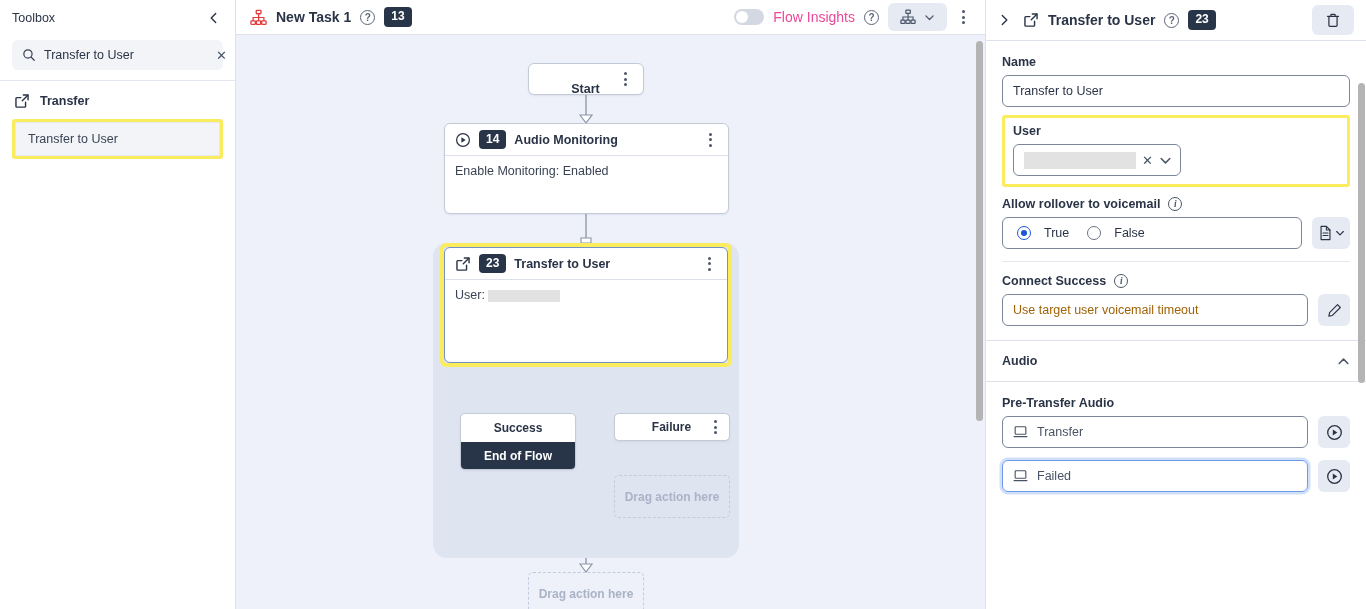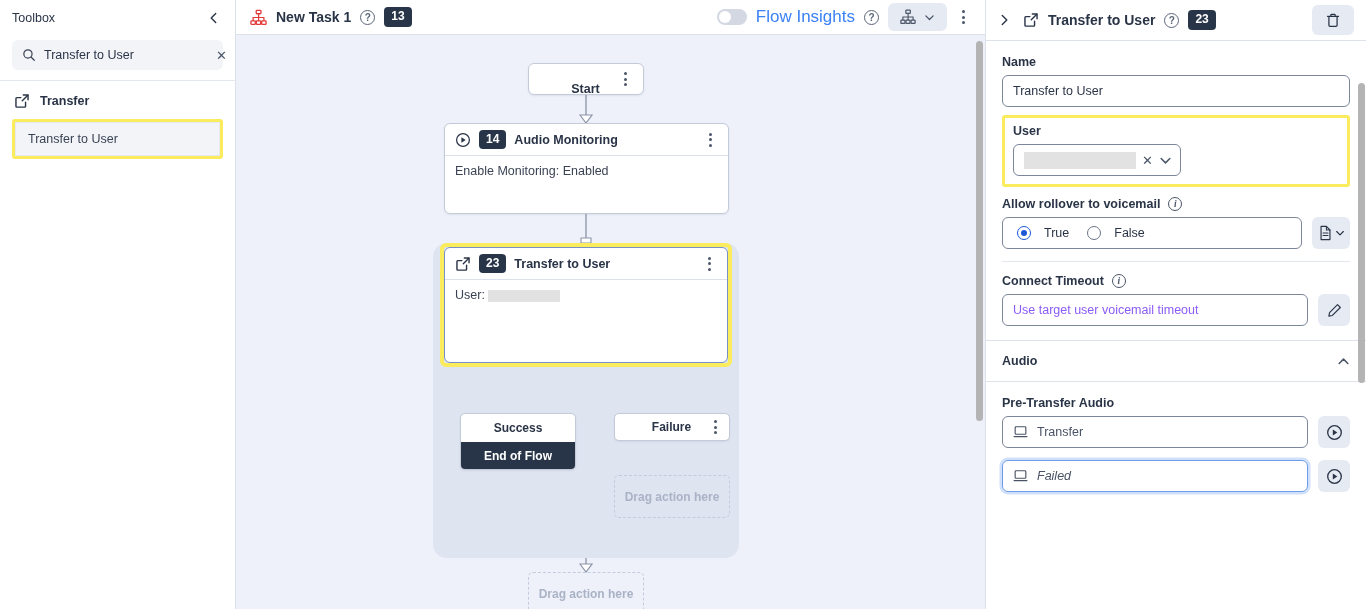--- a/index.html
+++ b/index.html
@@ -41,21 +41,21 @@
   .ct-title { font-size: 14px; font-weight: bold; color: #2a3447; }
   .badge { background: #283549; color: #fff; font-size: 12px; font-weight: bold;
            border-radius: 4px; padding: 3px 7px; line-height: 1.1; min-width: 26px; text-align: center; }
   .help { width: 15px; height: 15px; border-radius: 50%; border: 1.4px solid #5b6578; color: #5b6578;
           font-size: 10px; display: flex; align-items: center; justify-content: center; cursor: pointer;
           font-weight: bold; flex: none; }
   .ct-spacer { flex: 1; }
   .toggle { width: 30px; height: 16px; border-radius: 9px; background: #d3d8e2; position: relative; cursor: pointer; flex: none; }
   .toggle::after { content:""; position: absolute; left: 2px; top: 2px; width: 12px; height: 12px;
                    border-radius: 50%; background: #fff; }
-  .ct-ins-label { font-size: 17px; color: #3b82f6; }
+  .ct-ins-label { font-size: 14px; color: #ec4899; }
   .ct-viewbtn { background: #e6eaf3; border-radius: 6px; height: 28px; display: flex; align-items: center;
                 gap: 8px; padding: 0 12px; cursor: pointer; }
   .kebab { display: flex; flex-direction: column; gap: 2.5px; padding: 4px 6px; cursor: pointer; }
   .kebab i { width: 3px; height: 3px; border-radius: 50%; background: #4b5668; display: block; }
 
   .canvas { flex: 1; position: relative; overflow: hidden; }
 
   
   .node { position: absolute; background: #fff; border: 1px solid #c3cad8; border-radius: 6px; }
   .node-head { height: 32px; display: flex; align-items: center; gap: 8px; padding: 0 10px;
@@ -109,21 +109,21 @@
   .rp-body { flex: 1; overflow: hidden; position: relative; padding: 0 0 0 0; }
 
   .sec { padding: 14px 16px 10px 16px; }
   .fld-label { font-size: 12.5px; font-weight: bold; color: #2a3447; margin-bottom: 6px;
                display: flex; align-items: center; gap: 8px; }
   .info { width: 14px; height: 14px; border-radius: 50%; border: 1.3px solid #4b5668; color: #4b5668;
           font-size: 9.5px; display: flex; align-items: center; justify-content: center; font-weight: bold;
           font-style: italic; font-family: "Liberation Serif", serif; flex: none; }
   .inp { height: 32px; border: 1px solid #7b8698; border-radius: 6px; display: flex; align-items: center;
          padding: 0 10px; font-size: 12.5px; color: #2a3447; background: #fff; width: 100%; }
-  .inp.ph { color: #8b5cf6; }
+  .inp.ph { color: #a16207; }
   .row { display: flex; align-items: center; gap: 10px; }
   .sq-btn { width: 38px; height: 32px; background: #e6eaf3; border-radius: 6px; display: flex;
             align-items: center; justify-content: center; gap: 2px; cursor: pointer; flex: none; }
 
   .user-hl { border: 3px solid #fbec5d; border-radius: 3px; padding: 6px 8px 8px 8px; margin: 0 16px; }
   .user-inp { height: 32px; border: 1px solid #7b8698; border-radius: 6px; display: flex; align-items: center;
               padding: 0 8px 0 10px; background: #fff; gap: 6px; }
   .user-redact { width: 112px; height: 17px; background: #e2e2e2; flex: none; }
   .uclear { margin-left: auto; color: #4b5668; font-size: 13px; cursor: pointer; }
 
@@ -133,21 +133,21 @@
   .rc { width: 14px; height: 14px; border-radius: 50%; border: 1.6px solid #6b7586; display: block; flex: none; }
   .rc.on { border: 1.6px solid #1b57d6; position: relative; }
   .rc.on::after { content: ""; position: absolute; left: 2.6px; top: 2.6px; width: 6.2px; height: 6.2px;
                   border-radius: 50%; background: #1b57d6; }
   .hr { height: 1px; background: #e3e7ef; margin: 2px 16px 0 16px; }
   .audio-head { height: 42px; display: flex; align-items: center; padding: 0 16px; border-top: 1px solid #dde1ea;
                 border-bottom: 1px solid #dde1ea; cursor: pointer; }
   .audio-title { font-size: 12.5px; font-weight: bold; flex: 1; }
   .audio-inp { height: 32px; border: 1px solid #7b8698; border-radius: 6px; display: flex; align-items: center;
                gap: 9px; padding: 0 10px; flex: 1; font-size: 12.5px; color: #4a5365; }
-  .audio-inp.focus { border: 1.6px solid #6f9ae8; box-shadow: 0 0 0 2.5px #cfe0fb; font-style: italic; }
+  .audio-inp.focus { border: 1.6px solid #6f9ae8; box-shadow: 0 0 0 2.5px #cfe0fb; }
   .rp-scroll { position: absolute; right: 1px; top: 42px; width: 7px; height: 300px; background: #b4b4b4;
                border-radius: 4px; cursor: pointer; }
   svg { display: block; }
 </style>
 </head>
 <body>
 
 <div class="app">
 
   <aside class="toolbox">
@@ -406,21 +406,21 @@
                 </svg>
             </span>
           </div>
         </div>
       </div>
 
       <div class="hr"></div>
 
       <div class="sec" style="padding-top:12px;padding-bottom:14px">
         <div class="fld-label">
-          <span>Connect Timeout</span>
+          <span>Connect Success</span>
           <span class="info">i</span>
         </div>
         <div class="row">
           <div class="inp ph" style="flex:1">Use target user voicemail timeout</div>
           <div class="sq-btn" style="width:32px">
             <span>
               <svg width="15" height="15" viewBox="0 0 17 17">
                   <path d="M11.9 1.9l3.2 3.2-9 9-4 .8.8-4z" fill="none" stroke="#2a3447" stroke-width="1.3" stroke-linejoin="round"></path>
                 </svg>
             </span>

